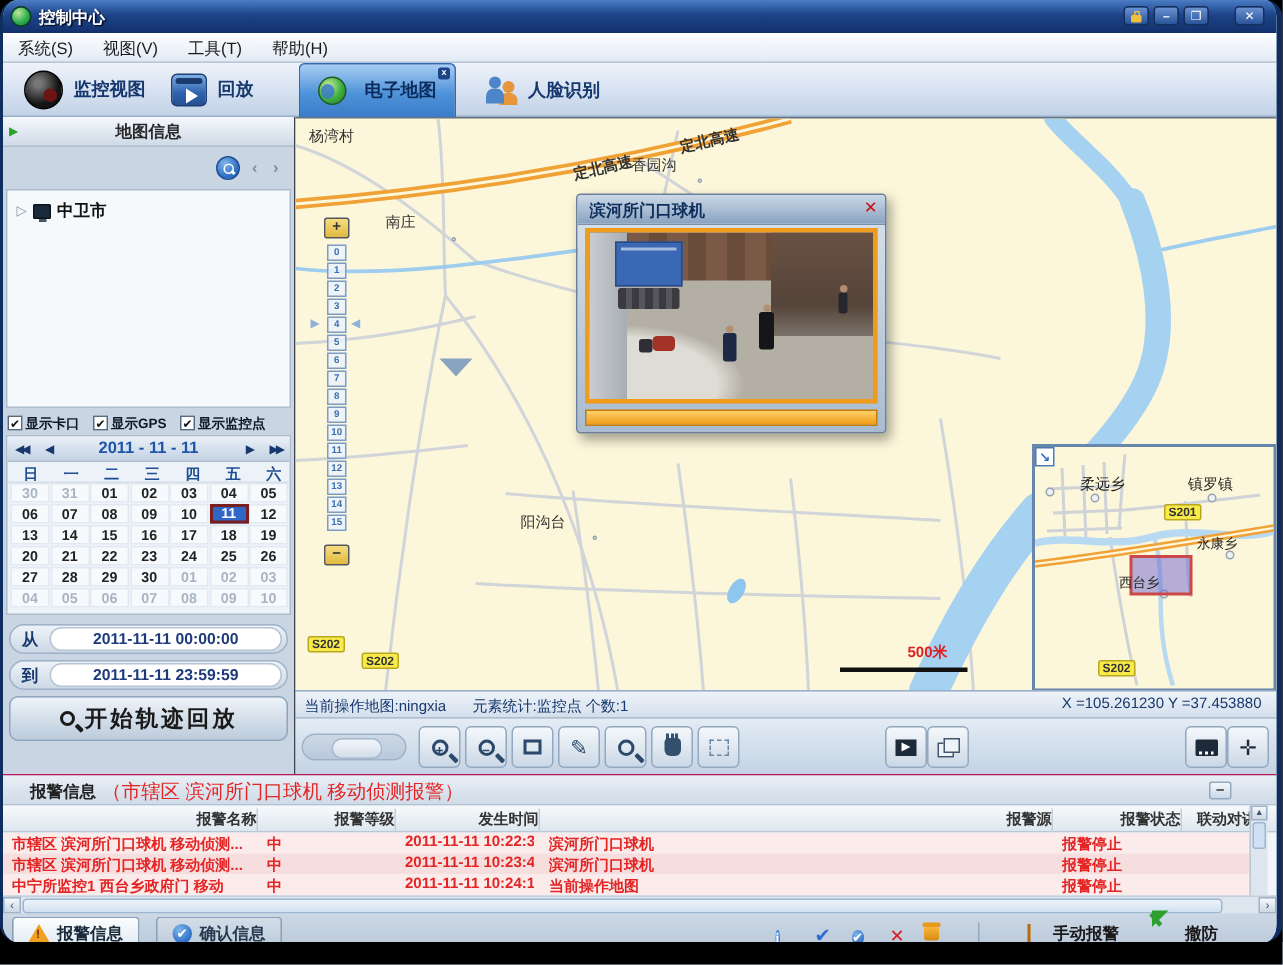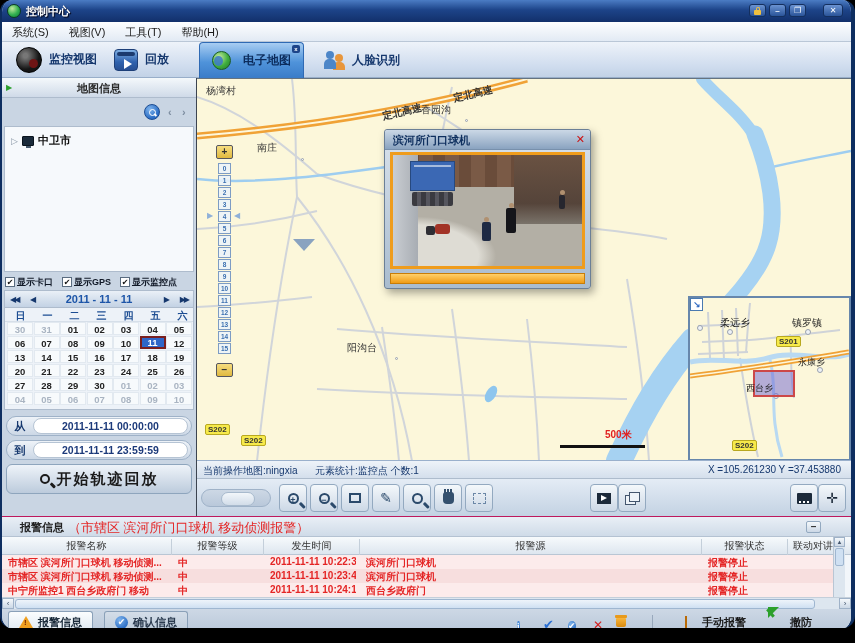--- a/index.html
+++ b/index.html
@@ -186,21 +186,21 @@
   .fs-icon{font-size:14px;color:#1c2a3a;font-weight:bold;line-height:14px;}
 
   
   #alarm{left:0;top:516px;right:0;height:118px;background:#cdd8e5;border-top:1px solid #be185d;}
   #alarm-header{position:relative;height:20px;background:linear-gradient(#e9eff6,#cfdbe8);border-bottom:1px solid #b4c2d2;}
   #alarm-title{position:absolute;left:18px;top:3px;font-size:11px;font-weight:bold;color:#222;}
   #alarm-subtitle{position:absolute;left:66px;top:2px;font-size:13px;font-weight:normal;color:#e42525;}
   #alarm-min{position:absolute;right:30px;top:4px;width:15px;height:12px;border:1px solid #93a9c0;border-radius:2px;
     background:linear-gradient(#f4f8fb,#ccd8e6);font-size:10px;line-height:9px;text-align:center;color:#333;font-weight:bold;}
   #thead{position:relative;height:18px;background:linear-gradient(#f7fafc,#dde6ef);border-bottom:1px solid #b9c6d4;}
-  .th{position:absolute;top:2px;font-size:10px;font-weight:normal;color:#333;text-align:center;border-right:1px solid #c4cfda;height:16px;}
+  .th{position:absolute;top:2px;font-size:10px;font-weight:bold;color:#333;text-align:right;border-right:1px solid #c4cfda;height:16px;}
   #alarm-rows{position:relative;height:42px;background:#f2f6fa;overflow:hidden;}
   .arow{position:absolute;left:0;width:837px;height:14px;}
   .acell{position:absolute;top:1px;font-size:10px;font-weight:bold;color:#e42525;white-space:nowrap;overflow:hidden;}
   #vscroll{position:absolute;right:6px;top:20px;width:12px;height:60px;background:#dde6ef;border-left:1px solid #b9c6d4;}
   .scr-arr{background:linear-gradient(#f4f8fb,#ccd8e6);border:1px solid #9fb2c8;color:#44566e;text-align:center;}
   #hscroll{position:relative;height:12px;background:#dde6ef;border-top:1px solid #c4cfda;}
   #hthumb{position:absolute;left:13px;top:1px;width:800px;height:10px;background:linear-gradient(#eef4fa,#cfe0f2);
     border:1px solid #9fb6d0;border-radius:3px;}
   #alarm-tabs{position:relative;height:26px;background:linear-gradient(#cdd8e5,#b7c6d8);}
   .btab{position:absolute;top:2px;height:21px;display:flex;align-items:center;gap:5px;padding:0 10px;
@@ -599,21 +599,21 @@
           <span class="acell" style="left:176px;width:82px">中</span>
           <span class="acell" style="left:268px;width:86px">2011-11-11 10:23:42</span>
           <span class="acell" style="left:364px;width:332px">滨河所门口球机</span>
           <span class="acell" style="left:706px;width:76px">报警停止</span>
           <span class="acell" style="left:792px;width:41px"></span>
         </div>
         <div class="arow" style="top:28px;background:#fcebeb">
           <span class="acell" style="left:6px;width:160px">中宁所监控1 西台乡政府门 移动</span>
           <span class="acell" style="left:176px;width:82px">中</span>
           <span class="acell" style="left:268px;width:86px">2011-11-11 10:24:17</span>
-          <span class="acell" style="left:364px;width:332px">西台乡政府门</span>
+          <span class="acell" style="left:364px;width:332px">当前操作地图</span>
           <span class="acell" style="left:706px;width:76px">报警停止</span>
           <span class="acell" style="left:792px;width:41px"></span>
         </div>
       </div>
     <div id="vscroll">
       <div class="scr-arr" style="height:10px;font-size:6px;line-height:9px;">▲</div>
       <div style="margin:1px;height:18px;background:#cfe0f2;border:1px solid #9fb6d0;border-radius:2px;"></div>
     </div>
     <div id="hscroll">
       <div class="scr-arr abs" style="left:0;top:0;width:12px;height:11px;font-size:8px;line-height:10px;">‹</div>

